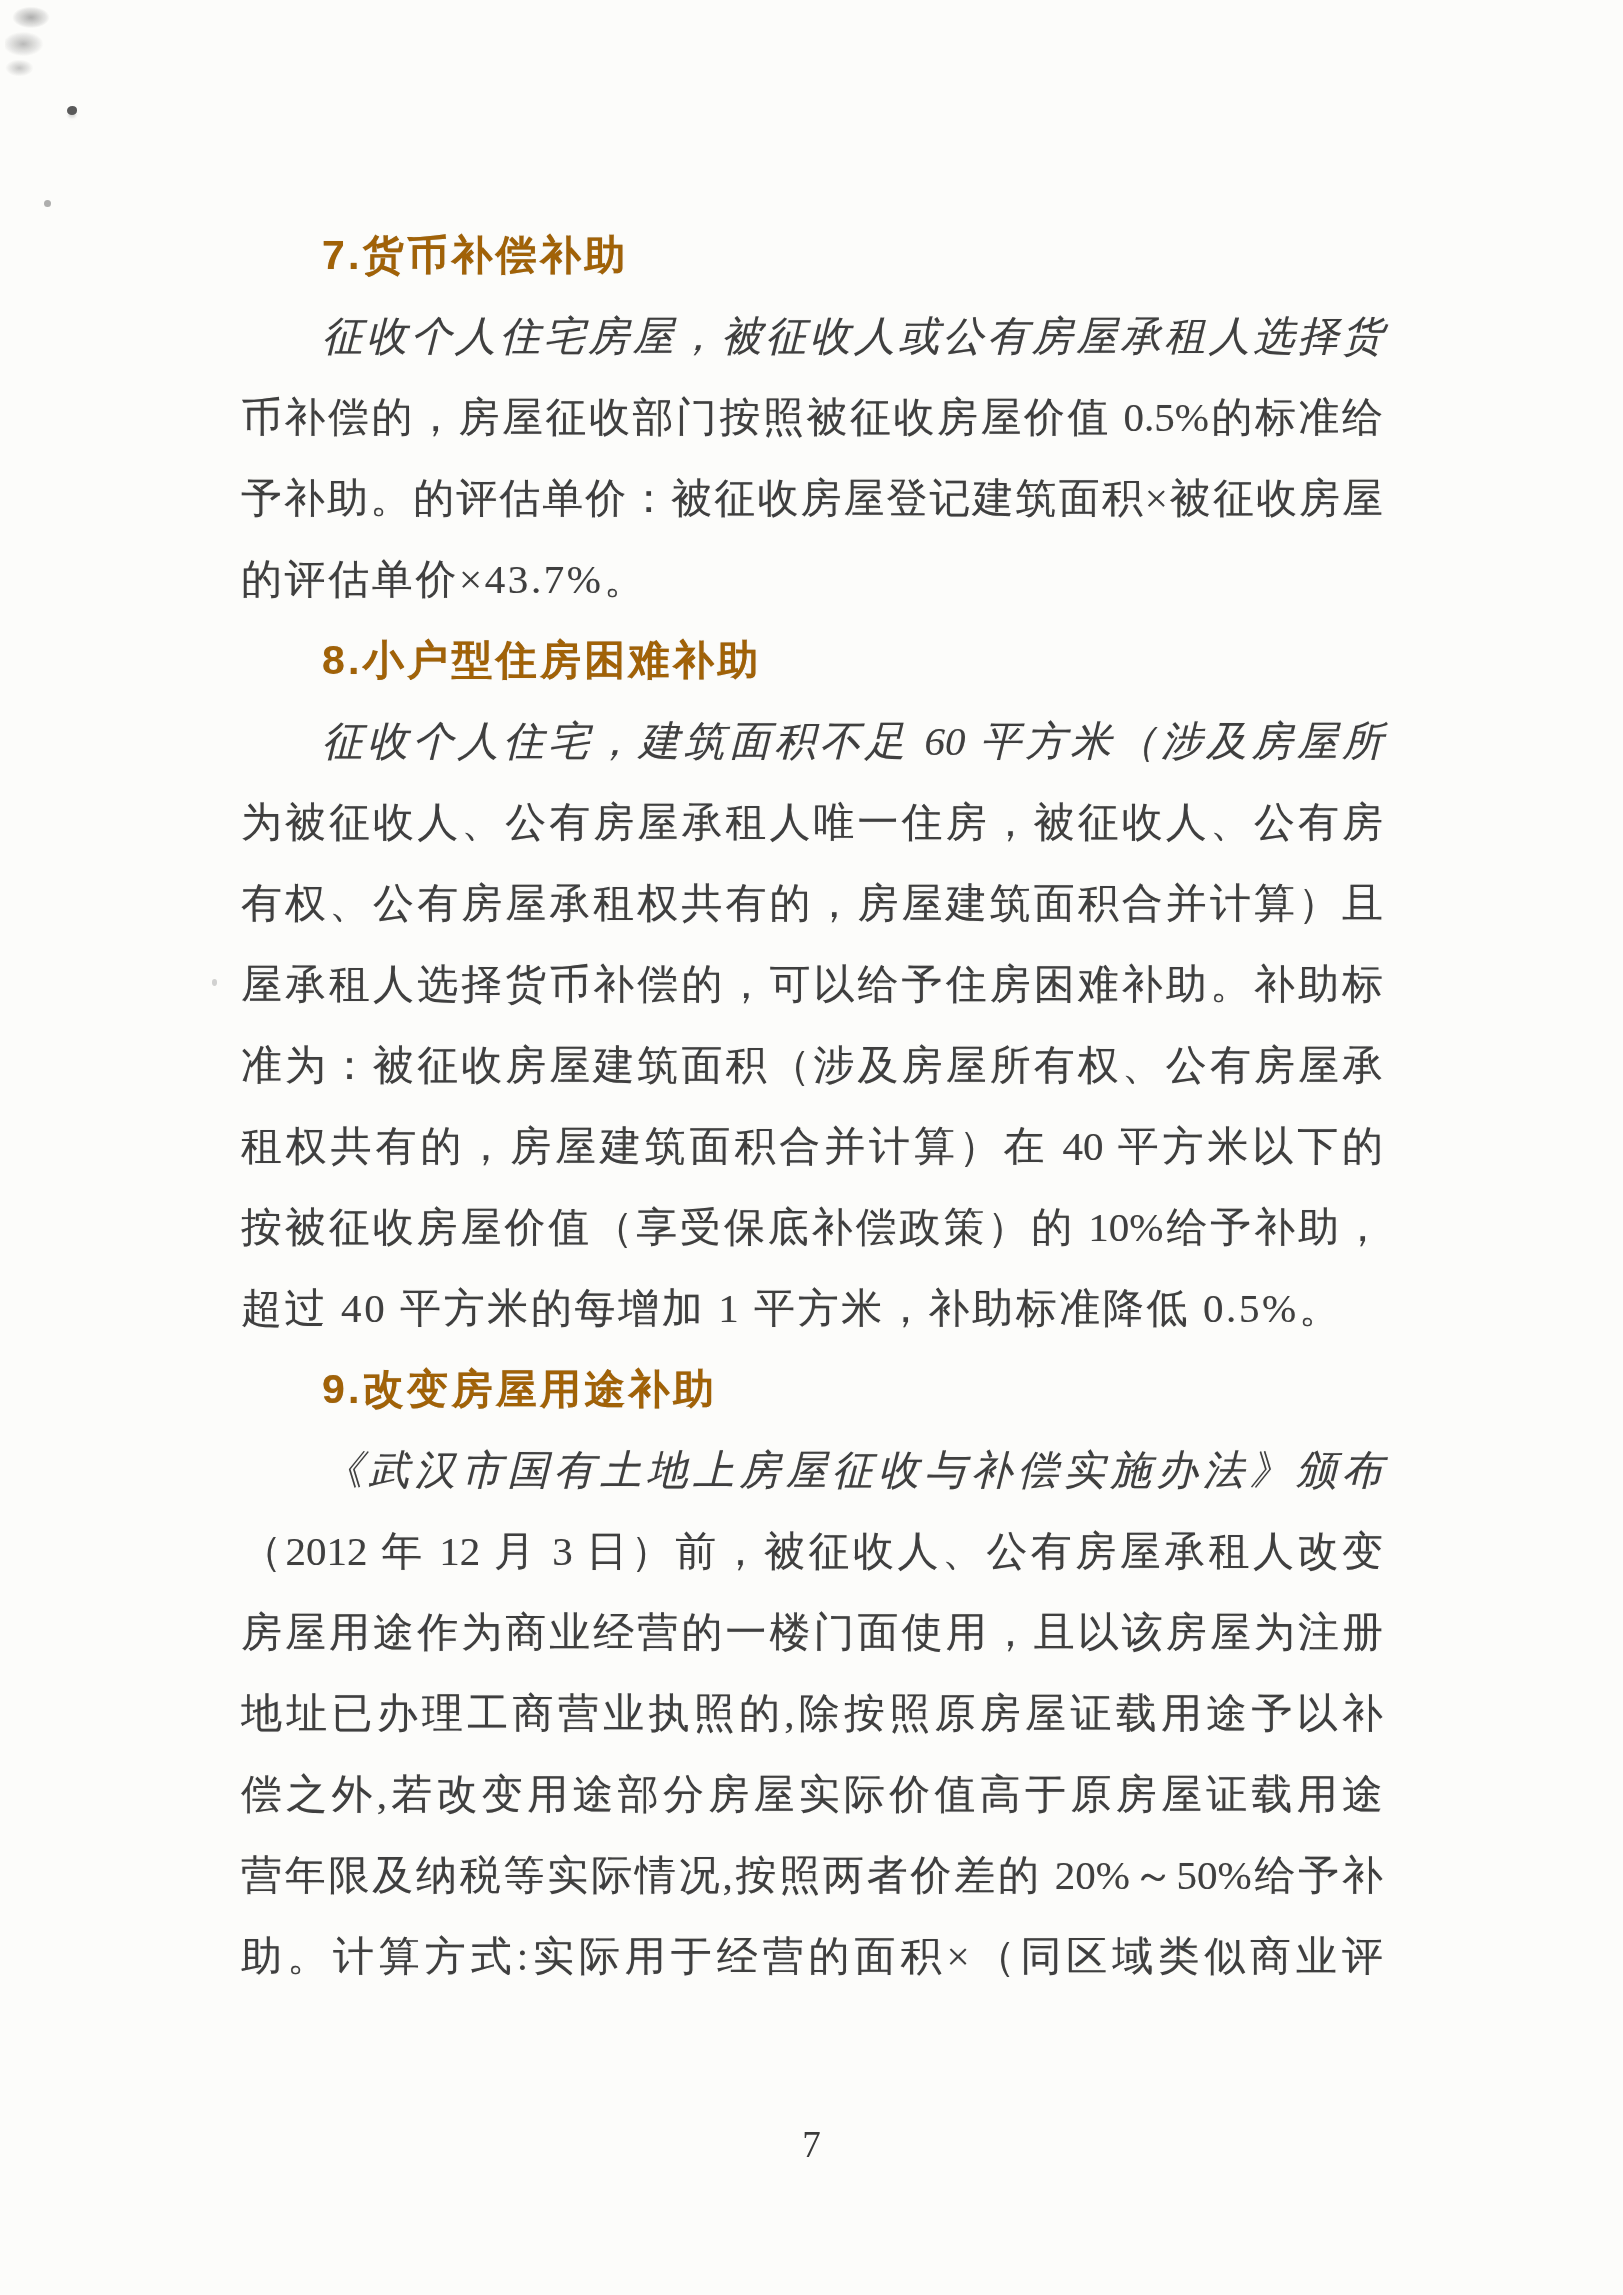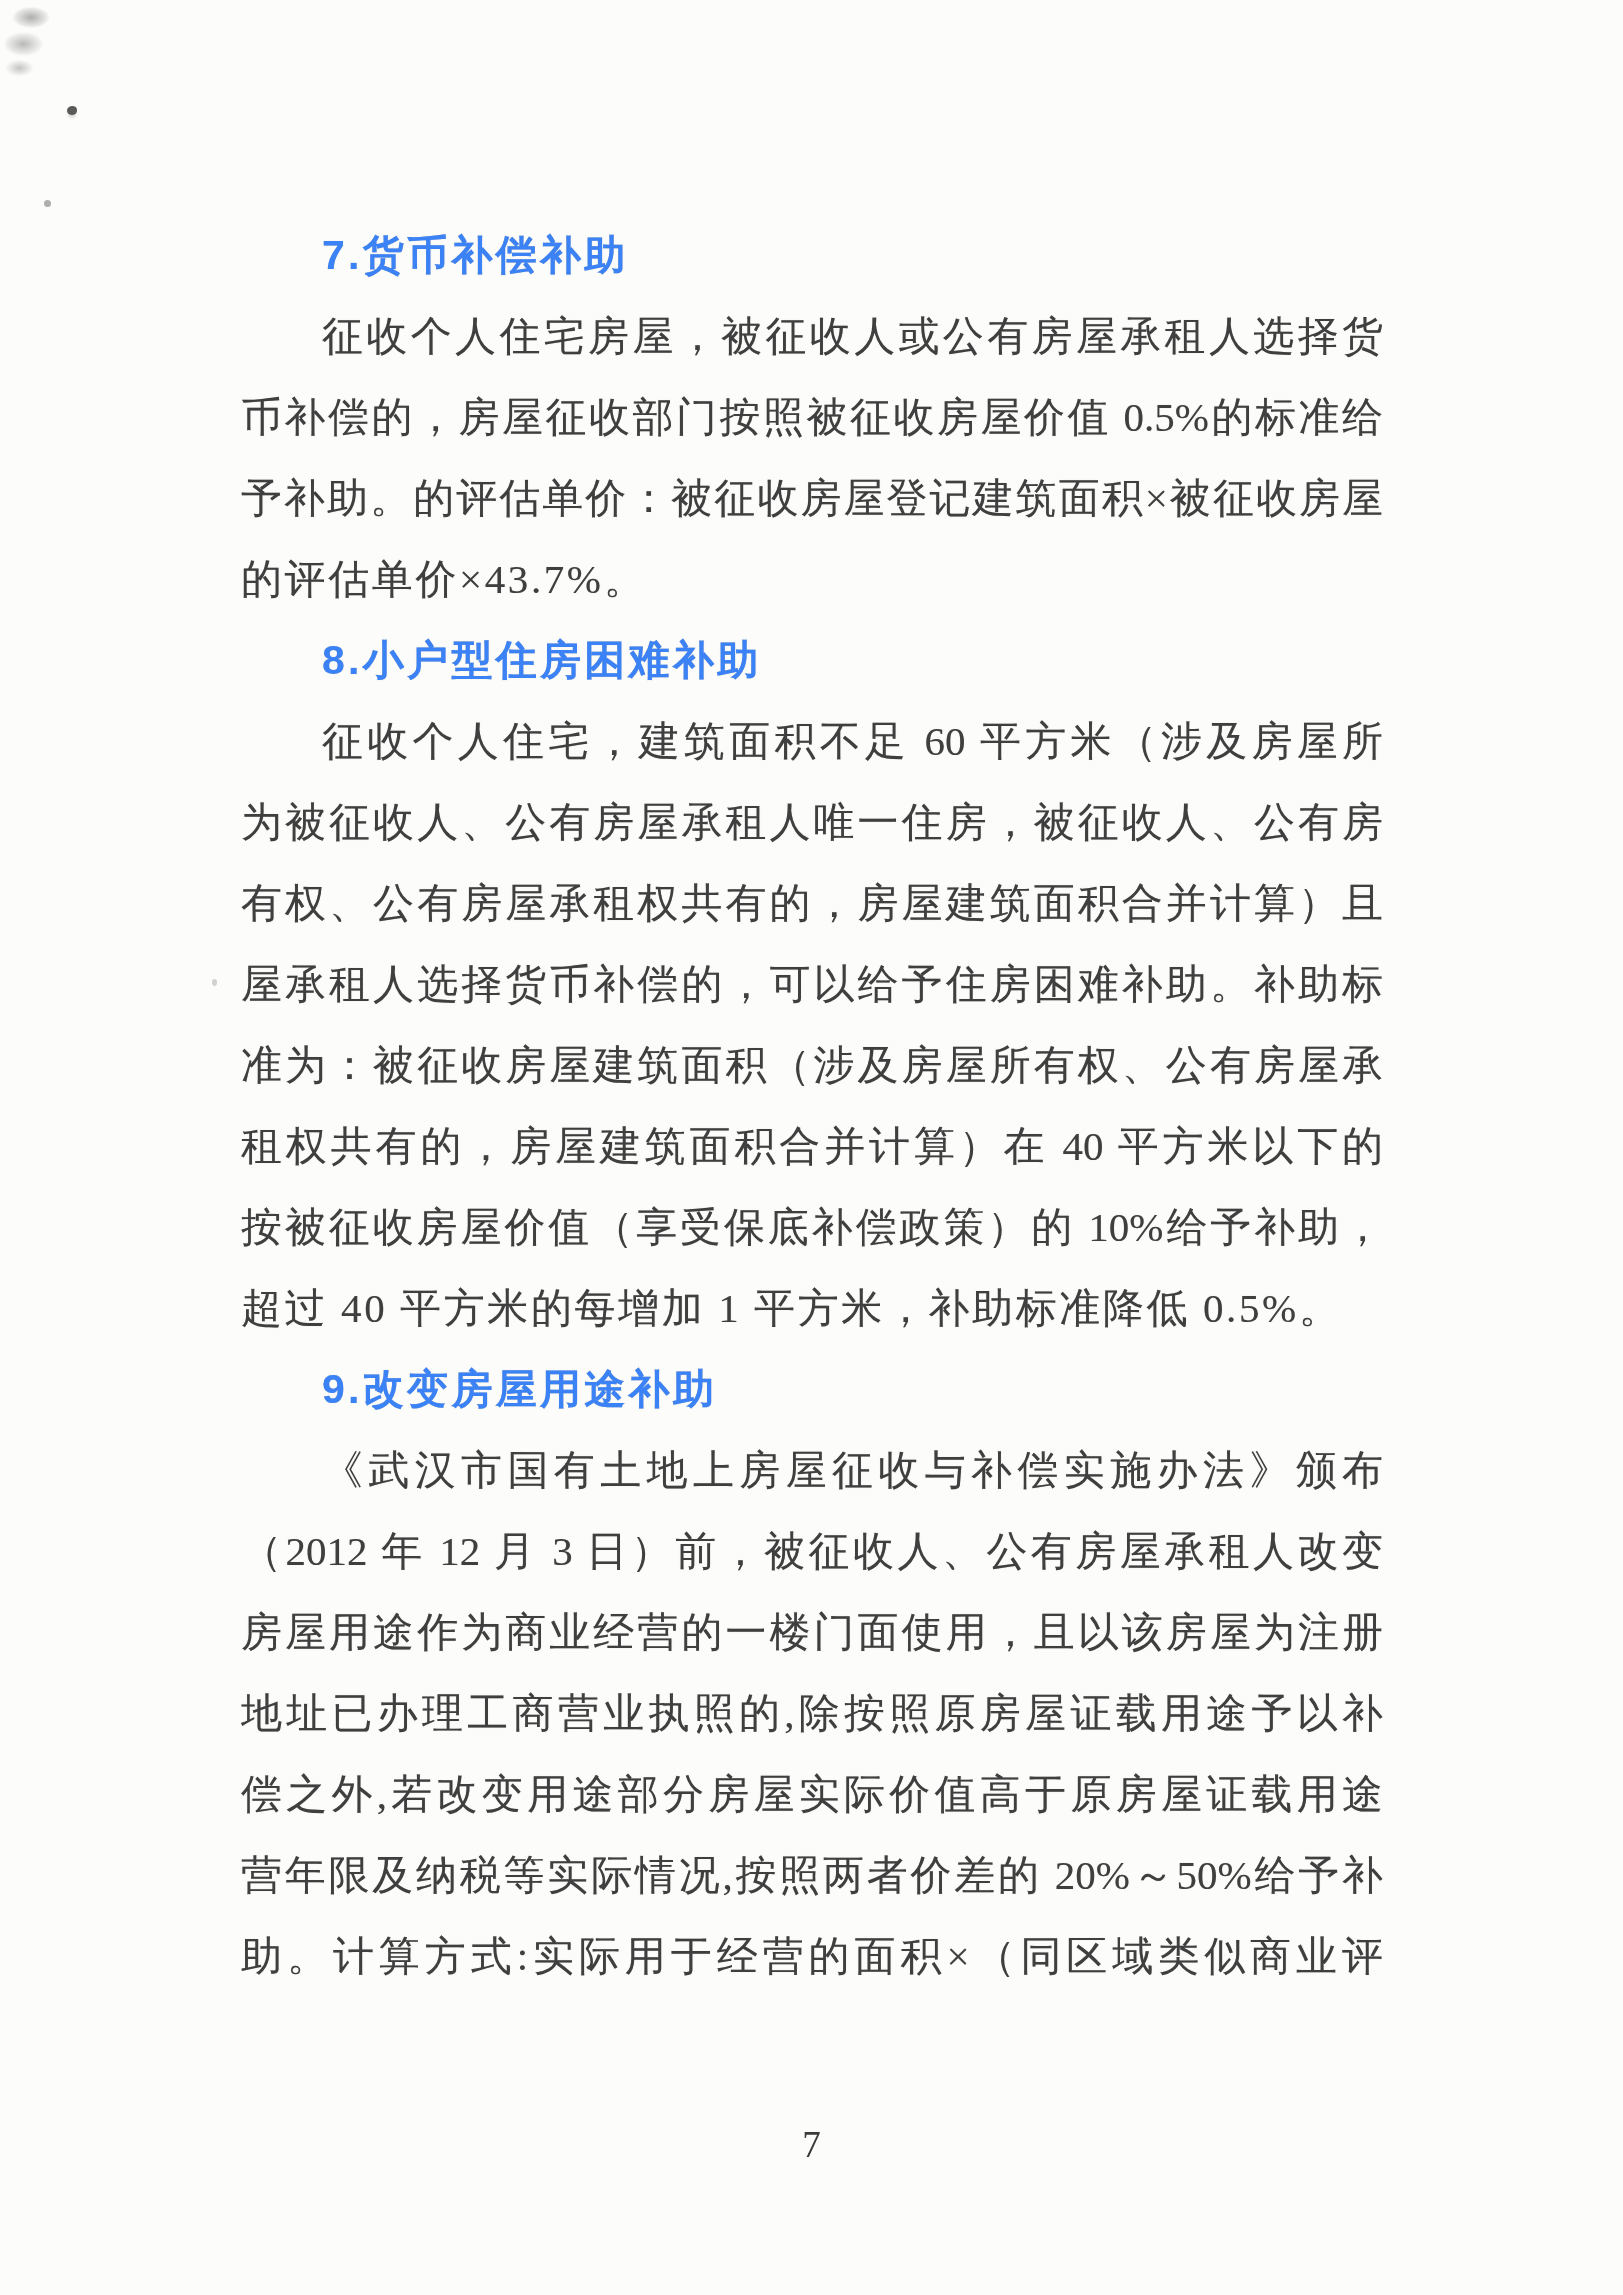--- a/index.html
+++ b/index.html
@@ -26,26 +26,26 @@
     white-space: nowrap;
     text-shadow: 0 0 0.7px rgba(90,90,90,.45);
   }
   .line.justify {
     white-space: normal;
     letter-spacing: 0;
     text-align: justify;
     text-align-last: justify;
     text-justify: inter-character;
   }
-  .line.indent { padding-left: 81px; }
+  .line.indent { padding-left: 81px; font-style: italic; }
   .line.heading {
     font-family: "Liberation Sans", "DejaVu Sans", sans-serif;
     font-weight: 700;
     letter-spacing: 3.3px;
-    color: #3b82f6;
+    color: #a16207;
     padding-left: 81px;
   }
   .page-number {
     position: absolute;
     left: 0; right: 0;
     top: 2119px;
     height: 52px;
     line-height: 52px;
     text-align: center;
     font-size: 37px;

